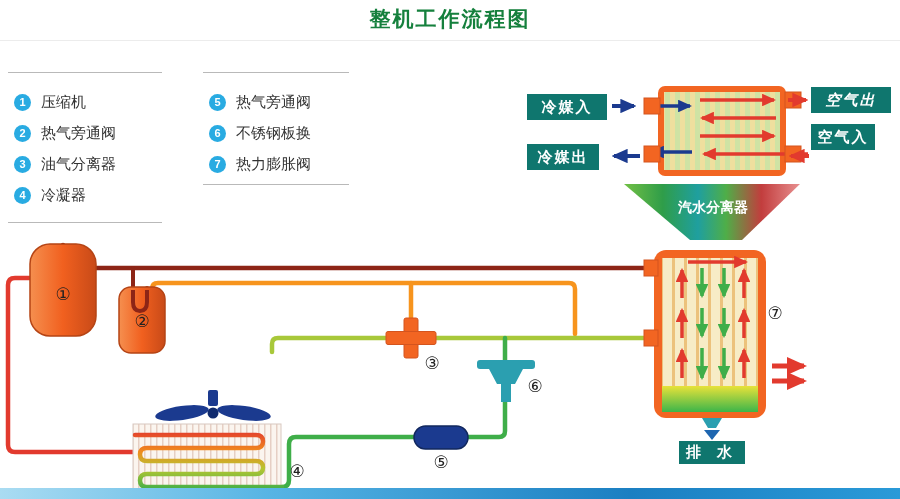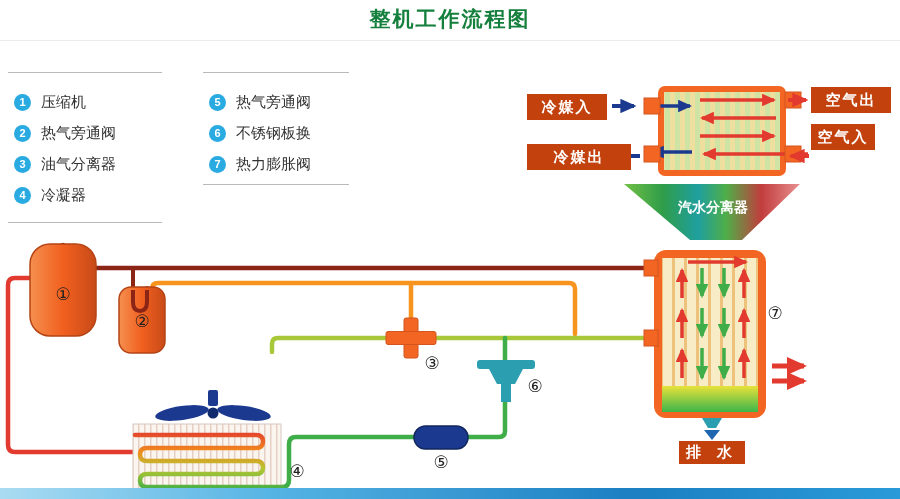--- a/index.html
+++ b/index.html
@@ -11,21 +11,21 @@
   svg.diagram{position:absolute;left:0;top:0;}
   .legend-col{position:absolute;top:64px;}
   .lg-line{height:1px;background:#b9b9b9;margin:8px 0 18px 0;}
   .lg-line.end16{margin-top:16px;}
   .lg-line.end0{margin-top:9px;}
   .lg-item{display:flex;align-items:center;gap:10px;height:22px;margin:0 0 9px 6px;}
   .lg-num{width:17px;height:17px;border-radius:50%;background:#29abe2;color:#fff;
           font-size:11px;font-weight:bold;display:flex;align-items:center;justify-content:center;
           flex:0 0 17px;}
   .lg-label{font-size:15px;color:#333;}
-  .flabel{position:absolute;background:#c2410c;color:#fff;font-weight:bold;font-size:15px;
+  .flabel{position:absolute;background:#0f766e;color:#fff;font-weight:bold;font-size:15px;
           display:flex;align-items:center;justify-content:center;letter-spacing:2px;}
   .bbar{position:absolute;left:0;bottom:0;width:100%;height:11px;
         background:linear-gradient(90deg,#aadcf2,#56b4e4 30%,#1b7fc2 70%,#2a9ad8);}
 </style>
 </head>
 <body>
 
 <div class="stage">
 
   <div class="title">整机工作流程图</div>
@@ -223,19 +223,19 @@
       <text x="142" y="327">②</text>
       <text x="432" y="369">③</text>
       <text x="297" y="477">④</text>
       <text x="441" y="468">⑤</text>
       <text x="535" y="392">⑥</text>
       <text x="775" y="319">⑦</text>
     </g>
   </svg>
 
   <div class="flabel" style="left:527px;top:94px;width:80px;height:26px;">冷媒入</div>
-  <div class="flabel" style="left:527px;top:144px;width:104px;height:26px;">冷媒出</div>
-  <div class="flabel" style="left:811px;top:87px;width:80px;height:26px;">空气出</div>
+  <div class="flabel" style="left:527px;top:144px;width:72px;height:26px;">冷媒出</div>
+  <div class="flabel" style="left:811px;top:87px;width:80px;height:26px;font-style:italic;">空气出</div>
   <div class="flabel" style="left:811px;top:124px;width:64px;height:26px;">空气入</div>
   <div class="flabel" style="left:679px;top:441px;width:66px;height:23px;letter-spacing:6px;">排 水</div>
 
   <div class="bbar"></div>
 </div>
 
 </body></html>

